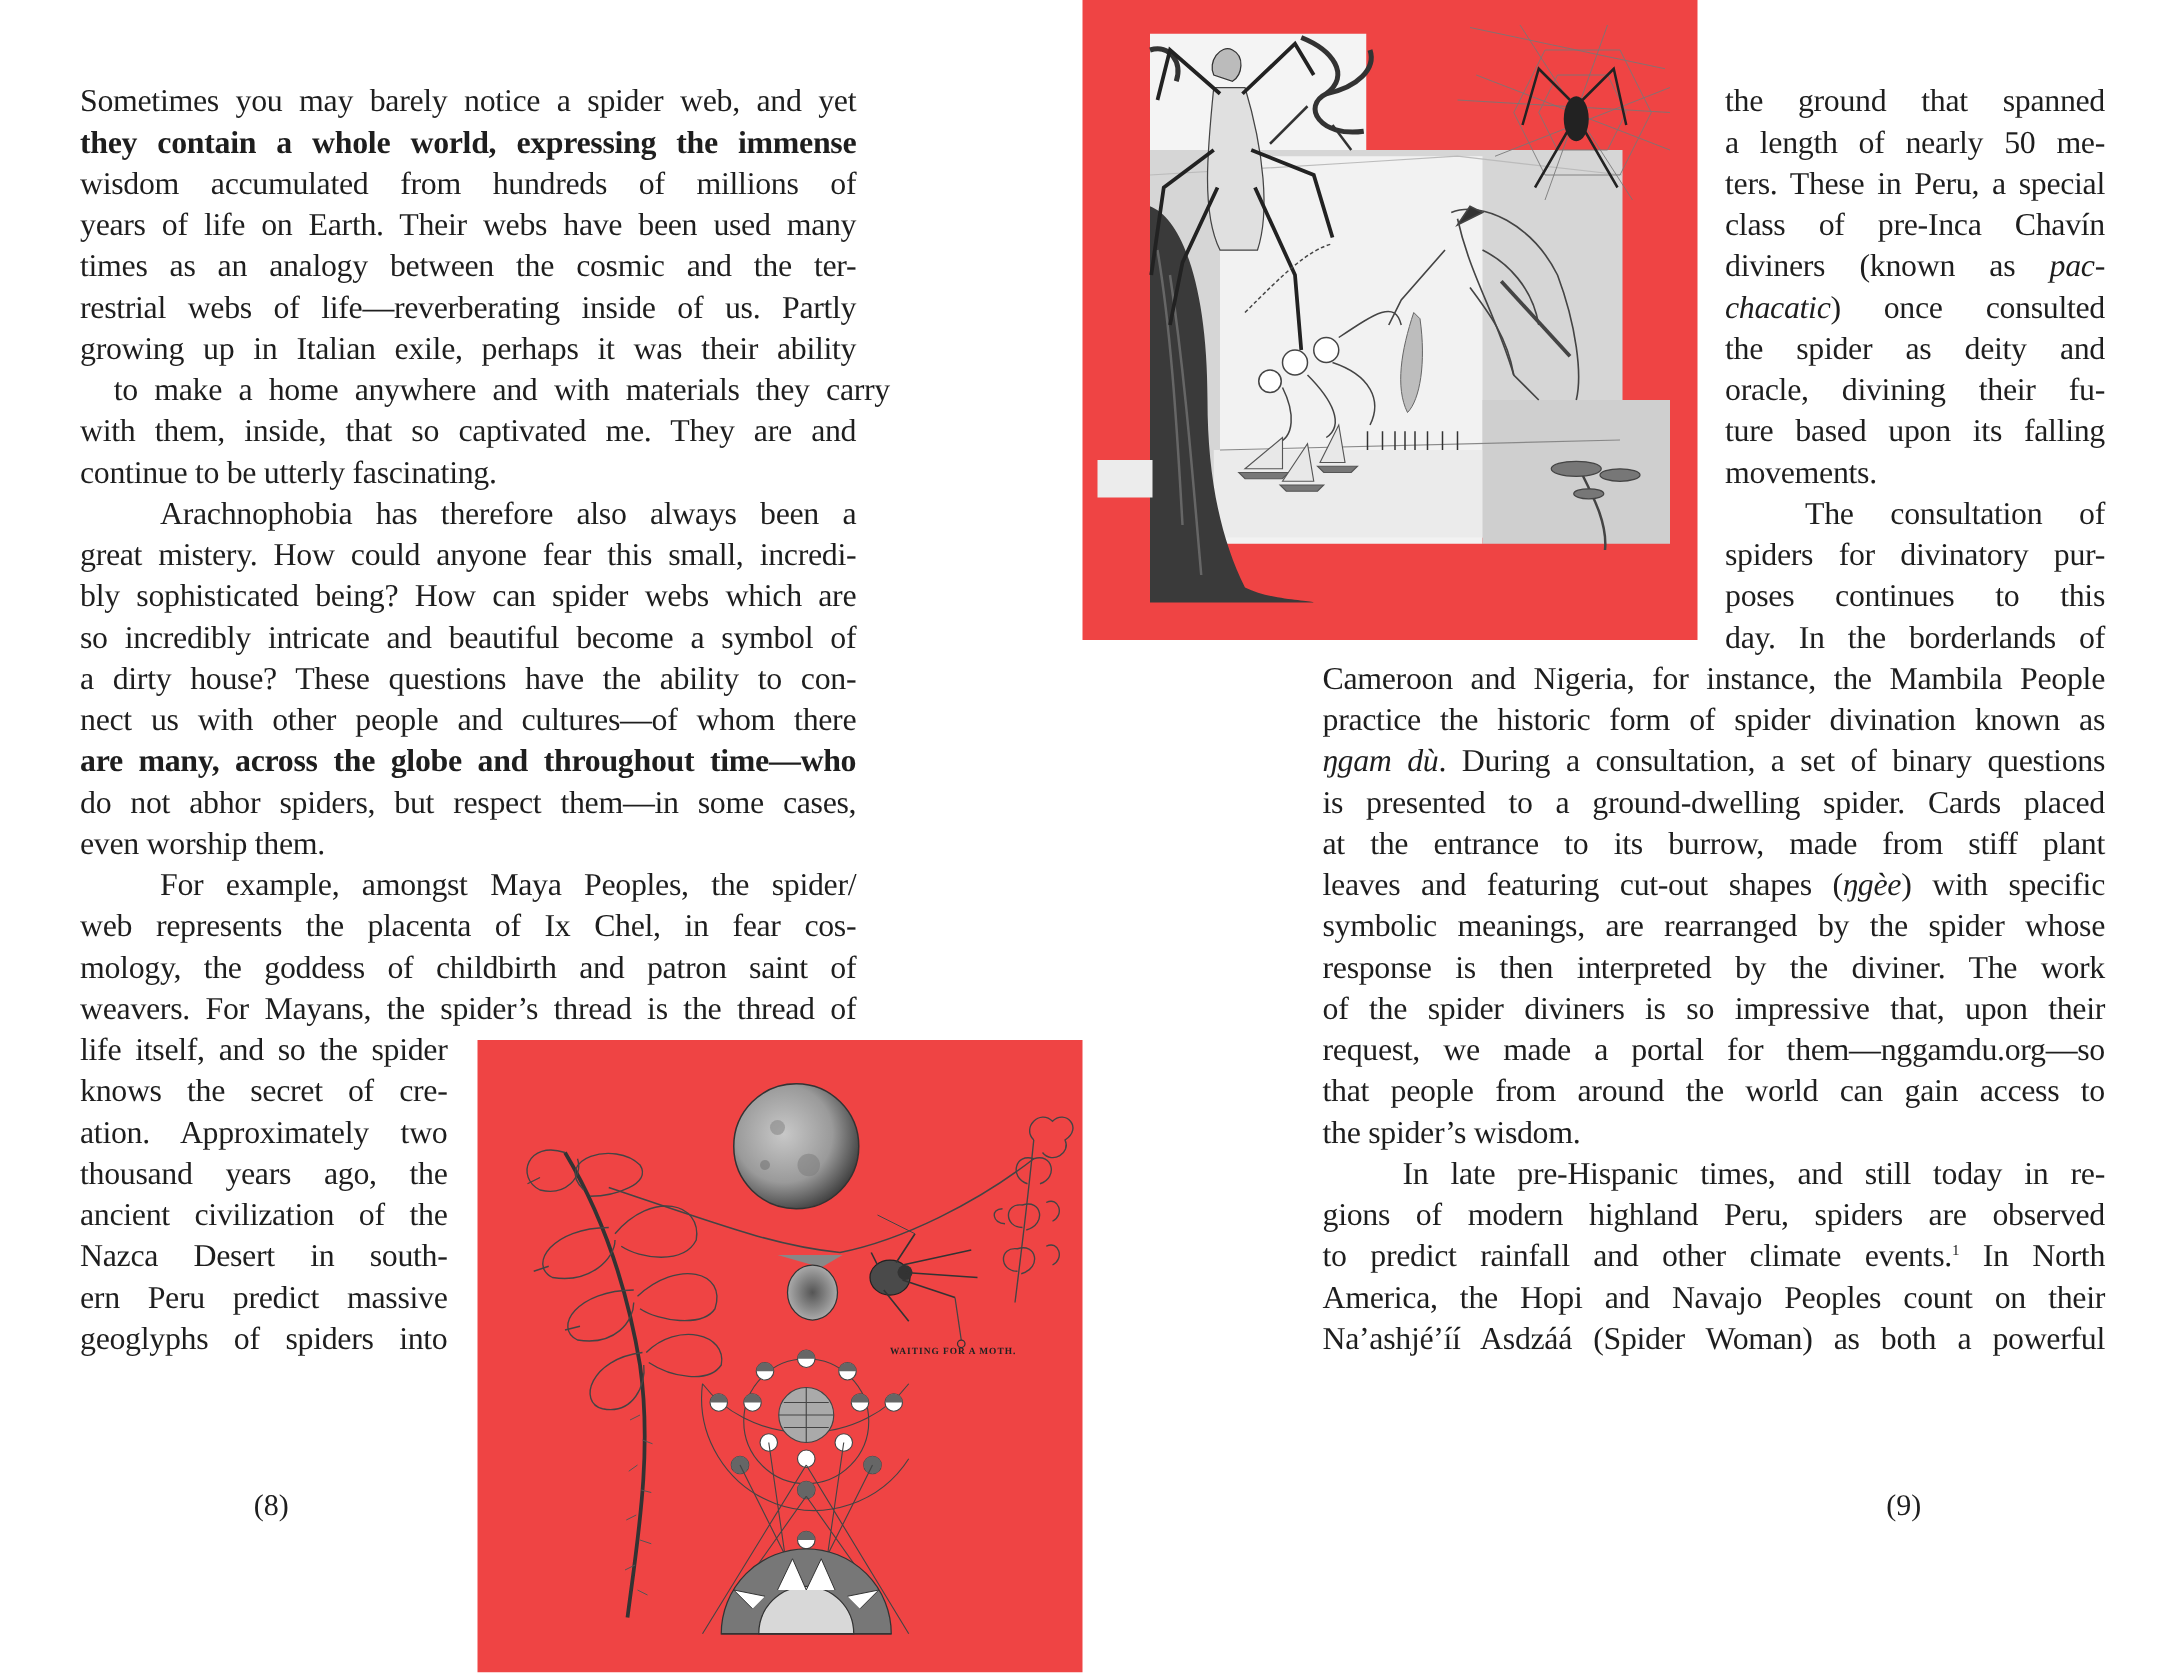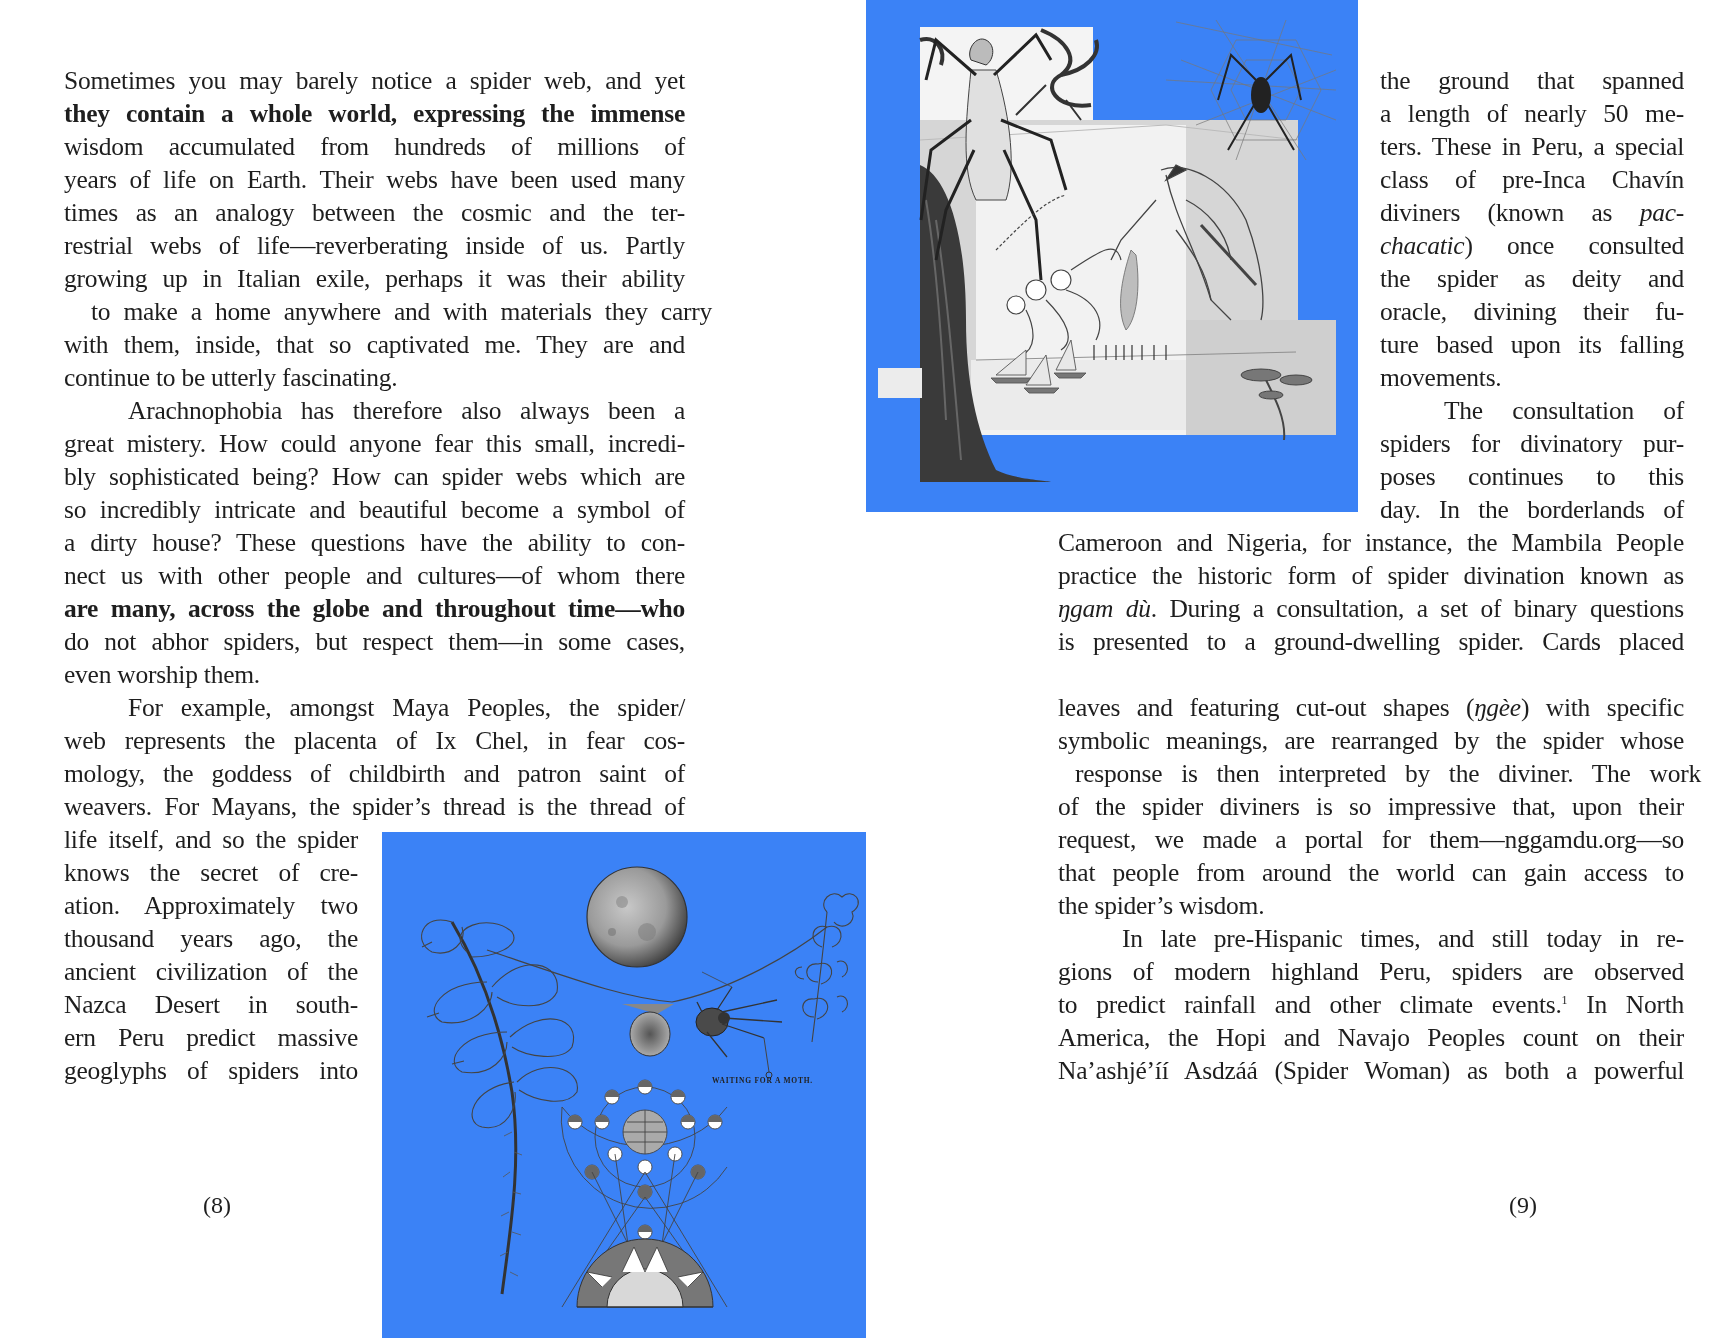--- a/index.html
+++ b/index.html
@@ -42,21 +42,21 @@
     sup { font-size: 12px; vertical-align: 9px; line-height: 0; }
 
     .folio {
       position: absolute;
       font-size: 24px;
       line-height: 30px;
     }
 
     .figure {
       position: absolute;
-      background: #3b82f6;
+      background: #ef4444;
     }
     .figure svg { display: block; width: 100%; height: 100%; }
   </style>
 </head>
 <body>
 
 <div class="page page-left">
   <div class="line justify" style="left: 64px; top: 64px; width: 621px; font-stretch: condensed;">Sometimes you may barely notice a spider web, and yet</div>
   <div class="line justify" style="left: 64px; top: 97px; width: 621px; font-stretch: condensed; font-weight: bold;">they contain a whole world, expressing the immense</div>
   <div class="line justify" style="left: 64px; top: 130px; width: 621px; font-stretch: condensed;">wisdom accumulated from hundreds of millions of</div>
@@ -310,23 +310,24 @@
   <div class="line" style="left: 514px; top: 361px; font-stretch: condensed;">movements.</div>
   <div class="line justify indent" style="left: 514px; top: 394px; width: 304px; font-stretch: condensed;">The consultation of</div>
   <div class="line justify" style="left: 514px; top: 427px; width: 304px; font-stretch: condensed;">spiders for divinatory pur-</div>
   <div class="line justify" style="left: 514px; top: 460px; width: 304px; font-stretch: condensed;">poses continues to this</div>
   <div class="line justify" style="left: 514px; top: 493px; width: 304px; font-stretch: condensed;">day. In the borderlands of</div>
 
   <div class="line justify" style="left: 192px; top: 526px; width: 626px; font-stretch: condensed;">Cameroon and Nigeria, for instance, the Mambila People</div>
   <div class="line justify" style="left: 192px; top: 559px; width: 626px; font-stretch: condensed;">practice the historic form of spider divination known as</div>
   <div class="line justify" style="left: 192px; top: 592px; width: 626px; font-stretch: condensed;"><em>ŋgam dù</em><span>. During a consultation, a set of binary questions</span></div>
   <div class="line justify" style="left: 192px; top: 625px; width: 626px; font-stretch: condensed;">is presented to a ground-dwelling spider. Cards placed</div>
+  <div class="line justify" style="left: 192px; top: 658px; width: 626px; font-stretch: condensed;">at the entrance to its burrow, made from stiff plant</div>
   <div class="line justify" style="left: 192px; top: 691px; width: 626px; font-stretch: condensed;"><span>leaves and featuring cut-out shapes (</span><em>ŋgèe</em><span>) with specific</span></div>
   <div class="line justify" style="left: 192px; top: 724px; width: 626px; font-stretch: condensed;">symbolic meanings, are rearranged by the spider whose</div>
-  <div class="line justify" style="left: 209px; top: 757px; width: 626px; font-stretch: condensed;">response is then interpreted by the diviner. The work</div>
+  <div class="line justify" style="left: 192px; top: 757px; width: 626px; font-stretch: condensed;">response is then interpreted by the diviner. The work</div>
   <div class="line justify" style="left: 192px; top: 790px; width: 626px; font-stretch: condensed;">of the spider diviners is so impressive that, upon their</div>
   <div class="line justify" style="left: 192px; top: 823px; width: 626px; font-stretch: condensed;">request, we made a portal for them—nggamdu.org—so</div>
   <div class="line justify" style="left: 192px; top: 856px; width: 626px; font-stretch: condensed;">that people from around the world can gain access to</div>
   <div class="line" style="left: 192px; top: 889px; font-stretch: condensed;">the spider’s wisdom.</div>
   <div class="line justify indent" style="left: 192px; top: 922px; width: 626px; font-stretch: condensed;">In late pre-Hispanic times, and still today in re-</div>
   <div class="line justify" style="left: 192px; top: 955px; width: 626px; font-stretch: condensed;">gions of modern highland Peru, spiders are observed</div>
   <div class="line justify" style="left: 192px; top: 988px; width: 626px; font-stretch: condensed;"><span>to predict rainfall and other climate events.</span><sup>1</sup><span> In North</span></div>
   <div class="line justify" style="left: 192px; top: 1021px; width: 626px; font-stretch: condensed;">America, the Hopi and Navajo Peoples count on their</div>
   <div class="line justify" style="left: 192px; top: 1054px; width: 626px; font-stretch: condensed;">Na’ashjé’íí Asdzáá (Spider Woman) as both a powerful</div>
 

